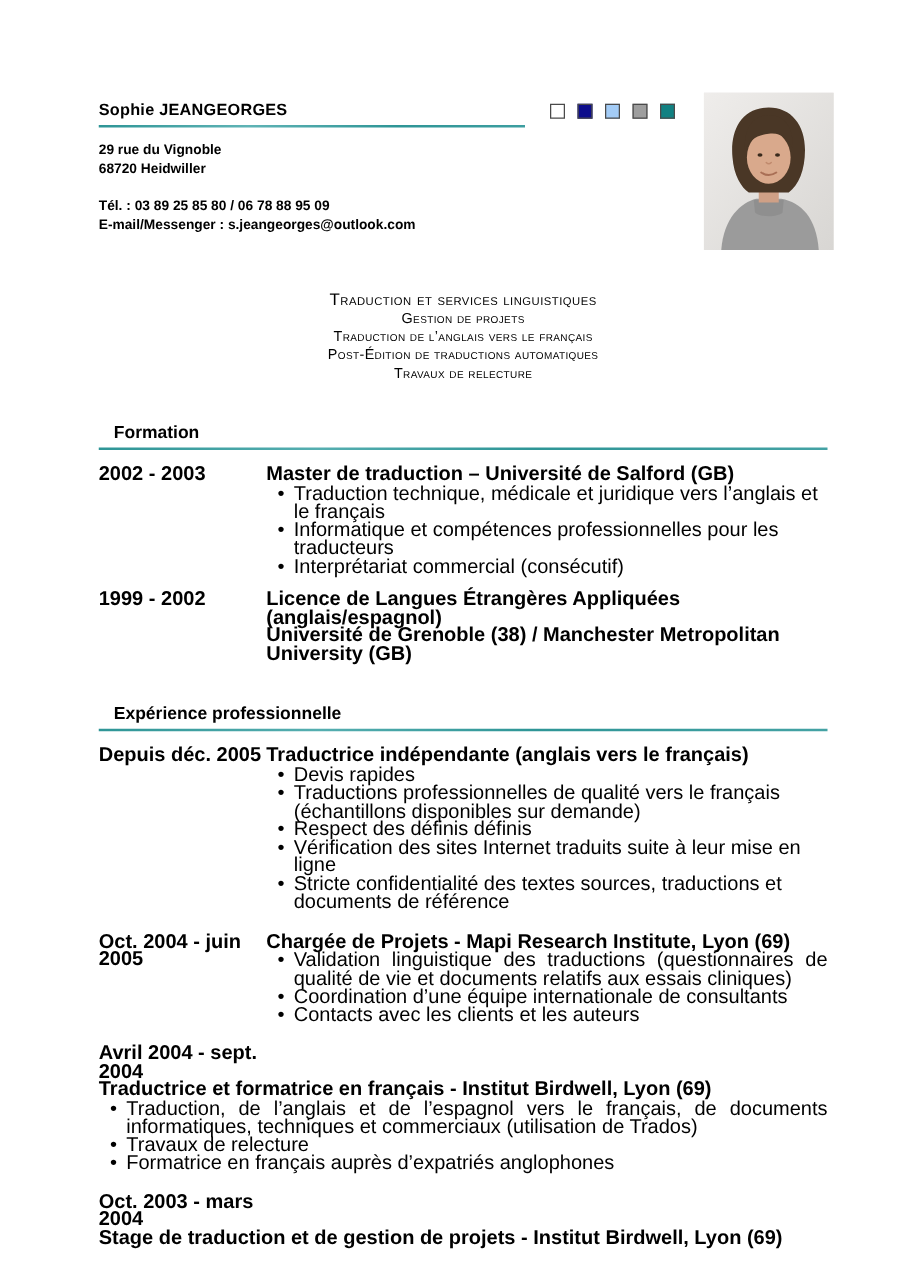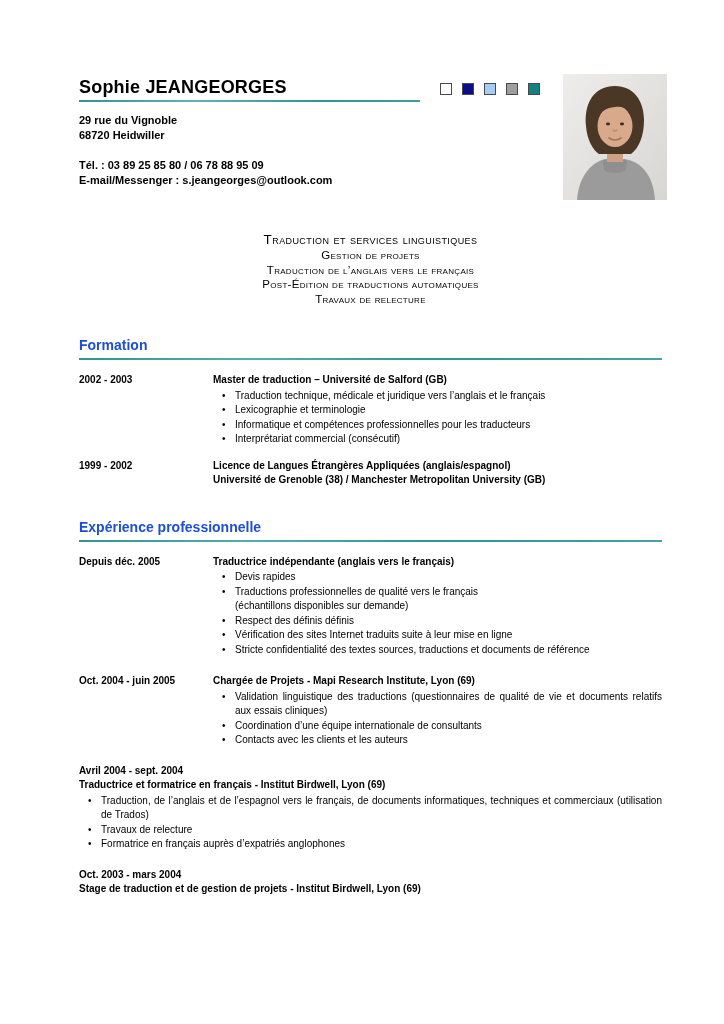--- a/index.html
+++ b/index.html
@@ -2,38 +2,38 @@
 <html><head>
 <meta charset="utf-8">
 <style>
   html,body{margin:0;padding:0;background:#ffffff;}
   .page{
     width:724px;height:1024px;position:relative;background:#ffffff;
     font-family:"Liberation Sans",sans-serif;color:#000;
     box-sizing:border-box;padding:78px 62px 0 79px;overflow:hidden;
   }
   
-  .person-name{font-size:18px;font-weight:bold;margin:0;line-height:19px;letter-spacing:.2px;}
+  .person-name{font-size:13px;font-weight:bold;margin:0;line-height:19px;letter-spacing:.2px;}
   .name-rule{height:2px;width:341px;margin-top:3px;
     background:linear-gradient(90deg,#2e9596,#5fb3b5 35%,#2e9596 70%,#3d9ea0);}
   .contact{margin-top:11px;font-size:11px;line-height:15px;font-weight:bold;}
   .contact .phone-line{margin-top:15px;}
   .swatches{position:absolute;left:440px;top:83px;display:flex;gap:10px;}
   .swatch{width:12px;height:12px;border:1px solid #4a4a4a;box-sizing:border-box;}
   .photo{position:absolute;left:563px;top:74px;width:104px;height:126px;}
   
   .title-block{margin-top:44px;text-align:center;font-weight:normal;}
   .doc-title{font-size:13.5px;font-variant:small-caps;letter-spacing:.4px;line-height:16px;}
   .doc-subtitles{}
   .doc-sub{font-size:11.5px;font-variant:small-caps;letter-spacing:.3px;line-height:14.5px;}
   
-  .section-heading{color:#1d4ed8;font-size:14px;font-weight:bold;margin:30px 0 0 0;line-height:18px;}
+  .section-heading{color:#000000;font-size:14px;font-weight:bold;margin:30px 0 0 12px;line-height:18px;}
   .section-rule{height:2px;margin-top:4px;
     background:linear-gradient(90deg,#2e9596,#55aeb0 30%,#2e9596 60%,#44a2a4);}
-  .entry{display:flex;font-size:10px;line-height:14.5px;}
+  .entry{display:flex;font-size:16px;line-height:14.5px;}
   .entry .date{width:134px;flex:none;font-weight:bold;}
   .entry .body{flex:1;min-width:0;}
   .etitle{font-weight:bold;white-space:pre-line;}
   ul.bullets{margin:1px 0 0 0;padding:0;list-style:none;}
   ul.bullets li{position:relative;padding-left:22px;line-height:14.5px;white-space:pre-line;}
   ul.bullets li::before{content:"\2022";position:absolute;left:9px;top:0;}
   ul.bullets.justify li{text-align:justify;}
   .mt13{margin-top:13px;} .mt12{margin-top:12px;} .mt17{margin-top:17px;} .mt16{margin-top:16px;flex-direction:column;}
 </style>
 </head>
@@ -100,21 +100,20 @@
 
   <h2 class="section-heading">Formation</h2>
   <div class="section-rule"></div>
 
   <div class="entry mt13">
     <div class="date">2002 - 2003</div>
     <div class="body">
       <div class="etitle">Master de traduction – Université de Salford (GB)</div>
       <ul class="bullets">
         <li>Traduction technique, médicale et juridique vers l’anglais et le français</li>
-        <li>Lexicographie et terminologie</li>
         <li>Informatique et compétences professionnelles pour les traducteurs</li>
         <li>Interprétariat commercial (consécutif)</li>
       </ul>
     </div>
   </div>
 
   <div class="entry mt12">
     <div class="date">1999 - 2002</div>
     <div class="body">
       <div class="etitle">Licence de Langues Étrangères Appliquées (anglais/espagnol)

